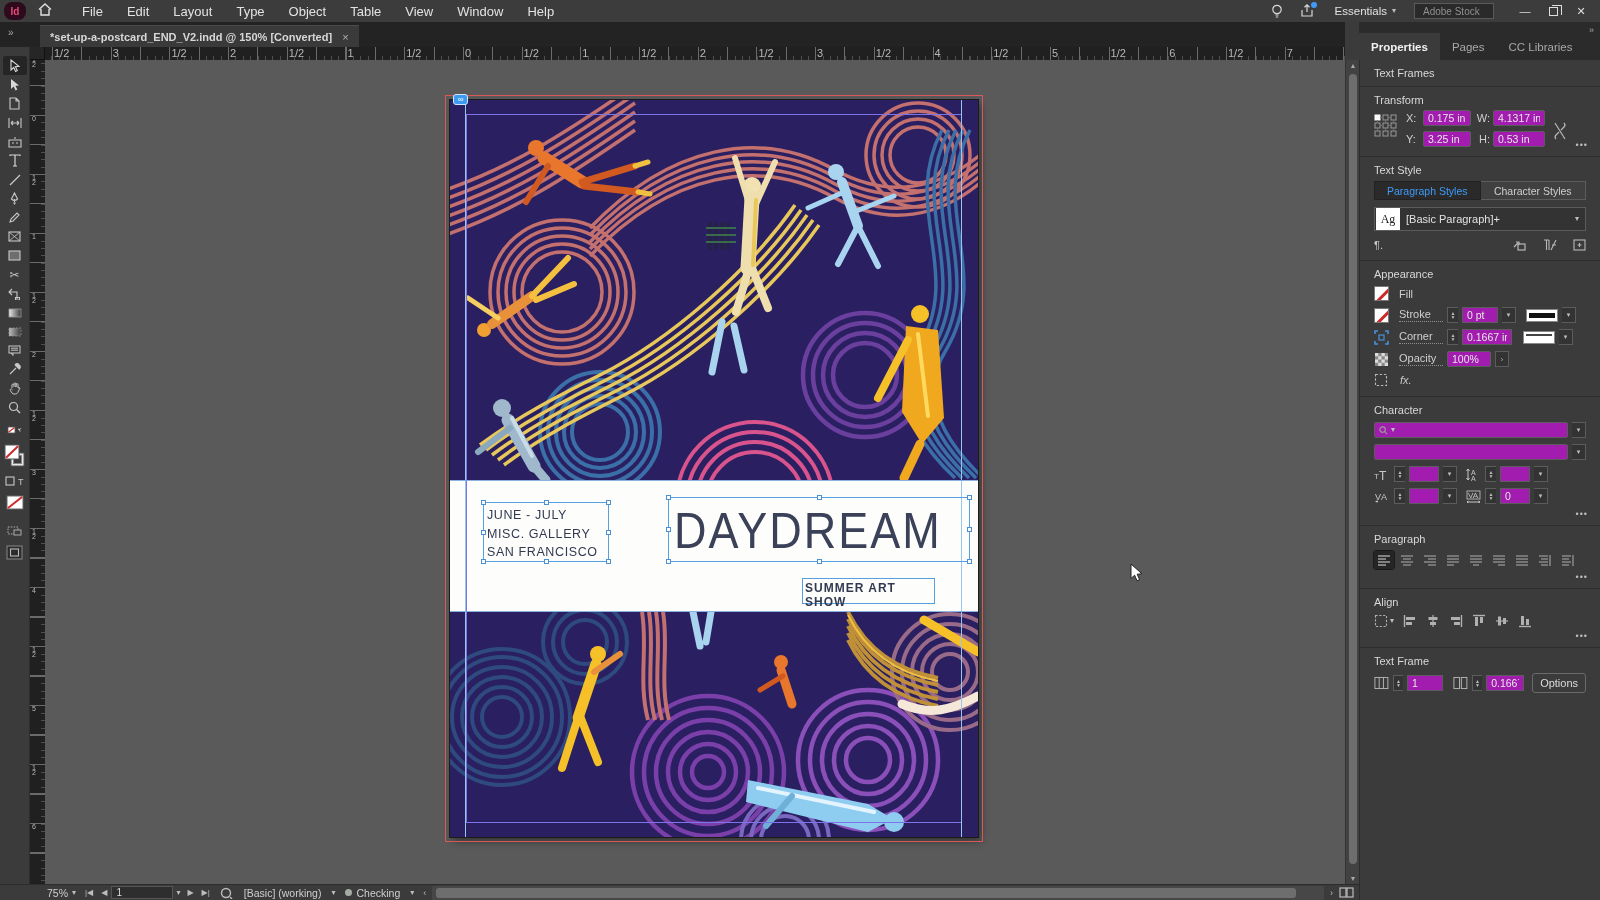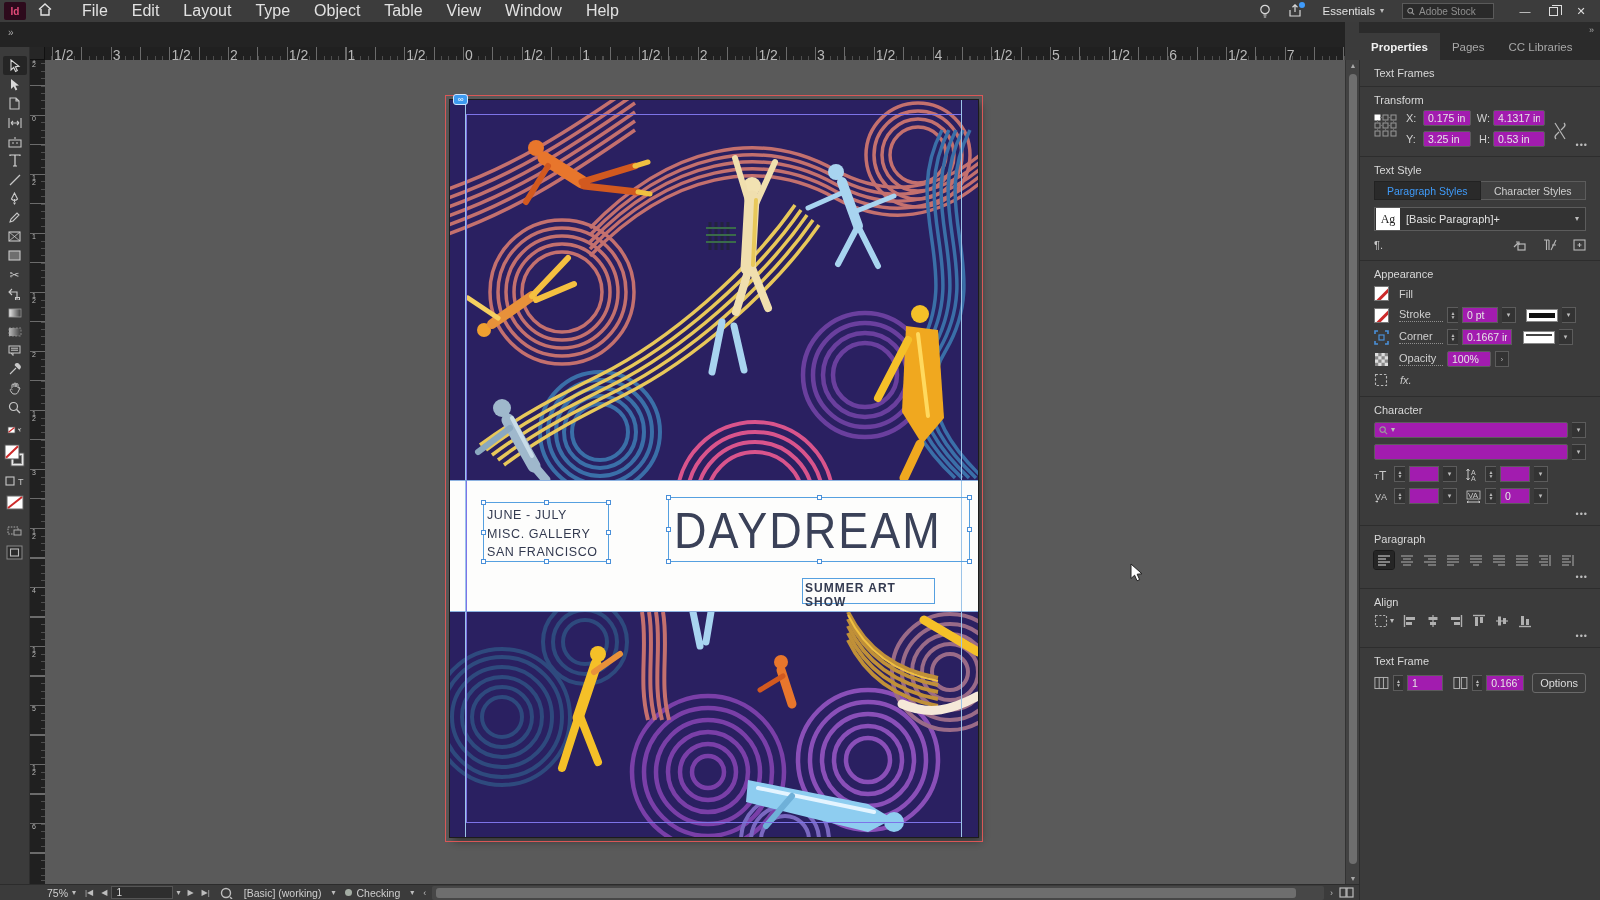--- a/index.html
+++ b/index.html
@@ -1,30 +1,30 @@
 <!DOCTYPE html>
 <html><head>
 <meta charset="utf-8">
 <style>
   *{margin:0;padding:0;box-sizing:border-box;font-family:"Liberation Sans",sans-serif;-webkit-font-smoothing:antialiased}
   html,body{width:1600px;height:900px;overflow:hidden;background:#3b3b3b}
   #app{position:absolute;inset:0;width:1600px;height:900px;background:#3b3b3b;color:#d6d6d6}
 
   
   #menubar{position:absolute;left:0;top:0;width:1600px;height:22px;background:#3c3c3c;display:flex;align-items:center;z-index:30}
-  .id-logo{width:22px;height:18px;margin-left:4px;background:#2d0a1c;border-radius:2px;color:#e64b7a;font-size:10px;font-weight:bold;display:flex;align-items:center;justify-content:center}
+  .id-logo{width:22px;height:18px;margin-left:4px;background:#2d0a1c;border-radius:8px;color:#e64b7a;font-size:10px;font-weight:bold;display:flex;align-items:center;justify-content:center}
   .home-ic{margin-left:12px}
   #menus{display:flex;margin-left:18px;gap:0}
-  .menu-item{font-size:16px;color:#e2e2e2;padding:0 12px;height:22px;display:flex;align-items:center;cursor:default}
+  .menu-item{font-size:13px;color:#e2e2e2;padding:0 12px;height:22px;display:flex;align-items:center;cursor:default}
   #menubar-right{margin-left:auto;display:flex;align-items:center;gap:10px;padding-right:6px}
   .mb-ic{position:relative;width:20px;height:18px;display:flex;align-items:center;justify-content:center}
   .blue-dot{position:absolute;right:0px;top:0px;width:6px;height:6px;border-radius:50%;background:#3f9bfa}
   .workspace{display:flex;align-items:center;gap:5px;font-size:11.5px;color:#e2e2e2;padding:0 8px}
   .chev{font-size:8px;color:#bdbdbd;line-height:1}
-  .searchbox{display:flex;align-items:center;gap:4px;width:92px;height:16px;background:#2a2a2a;border:1px solid #5a5a5a;border-radius:0;padding:0 4px}
+  .searchbox{display:flex;align-items:center;gap:4px;width:80px;height:16px;background:#2a2a2a;border:1px solid #5a5a5a;border-radius:0;padding:0 4px}
   .searchbox input{background:transparent;border:none;outline:none;color:#cfcfcf;font-size:10px;width:70px}
   .searchbox input::placeholder{color:#8f8f8f}
   .winbtns{display:flex;align-items:center;gap:2px;margin-left:8px}
   .winbtn{width:26px;height:20px;display:flex;align-items:center;justify-content:center;color:#dedede;font-size:11px}
   .restore-box{width:9px;height:9px;border:1px solid #dedede;position:relative}
   .restore-box:before{content:"";position:absolute;left:2px;top:-3px;width:9px;height:9px;border:1px solid #dedede;border-left:none;border-bottom:none}
 
   
   #tabbar{position:absolute;left:0;top:22px;width:1345px;height:25px;background:#232323;z-index:25}
   .collapse-arrows{position:absolute;left:8px;top:5px;color:#a8a8a8;font-size:10px}
@@ -33,21 +33,21 @@
   #doctab .close{font-size:11px;color:#b0b0b0}
 
   
   #ruler-h{position:absolute;left:30px;top:47px;width:1315px;height:13px;background:#202020;z-index:20;overflow:hidden;
     background-image:repeating-linear-gradient(90deg,#6b6b6b 0 1px,transparent 1px 29.35px),repeating-linear-gradient(90deg,#4e4e4e 0 1px,transparent 1px 7.34px);
     background-size:100% 100%,100% 4px;background-position:22px 0,22px 100%;background-repeat:no-repeat,repeat-x}
   #ruler-v{position:absolute;left:30px;top:60px;width:15px;height:824px;background:#202020;z-index:20;overflow:hidden;
     background-image:repeating-linear-gradient(180deg,#6b6b6b 0 1px,transparent 1px 29.5px),repeating-linear-gradient(180deg,#4e4e4e 0 1px,transparent 1px 7.38px);
     background-size:100% 100%,4px 100%;background-position:0 -4px,100% -4px;background-repeat:no-repeat,repeat-y}
   #ruler-corner{position:absolute;left:30px;top:47px;width:15px;height:13px;background:#262626;z-index:21;border-right:1px solid #111;border-bottom:1px solid #111}
-  .rlab{position:absolute;top:0px;font-size:14px;color:#b8b8b8}
+  .rlab{position:absolute;top:0px;font-size:11px;color:#b8b8b8}
   .rlabv{position:absolute;left:2px;font-size:7px;line-height:5px;color:#b8b8b8;text-align:center}
 
   
   #toolbar{position:absolute;left:0;top:47px;width:30px;height:837px;background:#3b3b3b;z-index:22;border-right:1px solid #2e2e2e}
   .tool{width:24px;height:19px;margin:0 auto;display:flex;align-items:center;justify-content:center}
   .tool.active{background:#252525;border-radius:2px}
   .tool svg{display:block}
   .tgap{height:6px}
 
   
@@ -160,20 +160,24 @@
         <div class="winbtn">
             <span class="restore-box"></span>
           </div>
         <div class="winbtn">✕</div>
       </div>
     </div>
   </div>
 
   <div id="tabbar">
     <span class="collapse-arrows">»</span>
+    <div id="doctab">
+      <span class="title">*set-up-a-postcard_END_V2.indd @ 150% [Converted]</span>
+      <span class="close">×</span>
+    </div>
   </div>
 
   <div id="ruler-h">
       <span class="rlab" style="left: 24px;">1/2</span>
       <span class="rlab" style="left: 82.7px;">3</span>
       <span class="rlab" style="left: 141.4px;">1/2</span>
       <span class="rlab" style="left: 200.1px;">2</span>
       <span class="rlab" style="left: 258.8px;">1/2</span>
       <span class="rlab" style="left: 317.5px;">1</span>
       <span class="rlab" style="left: 376.2px;">1/2</span>

